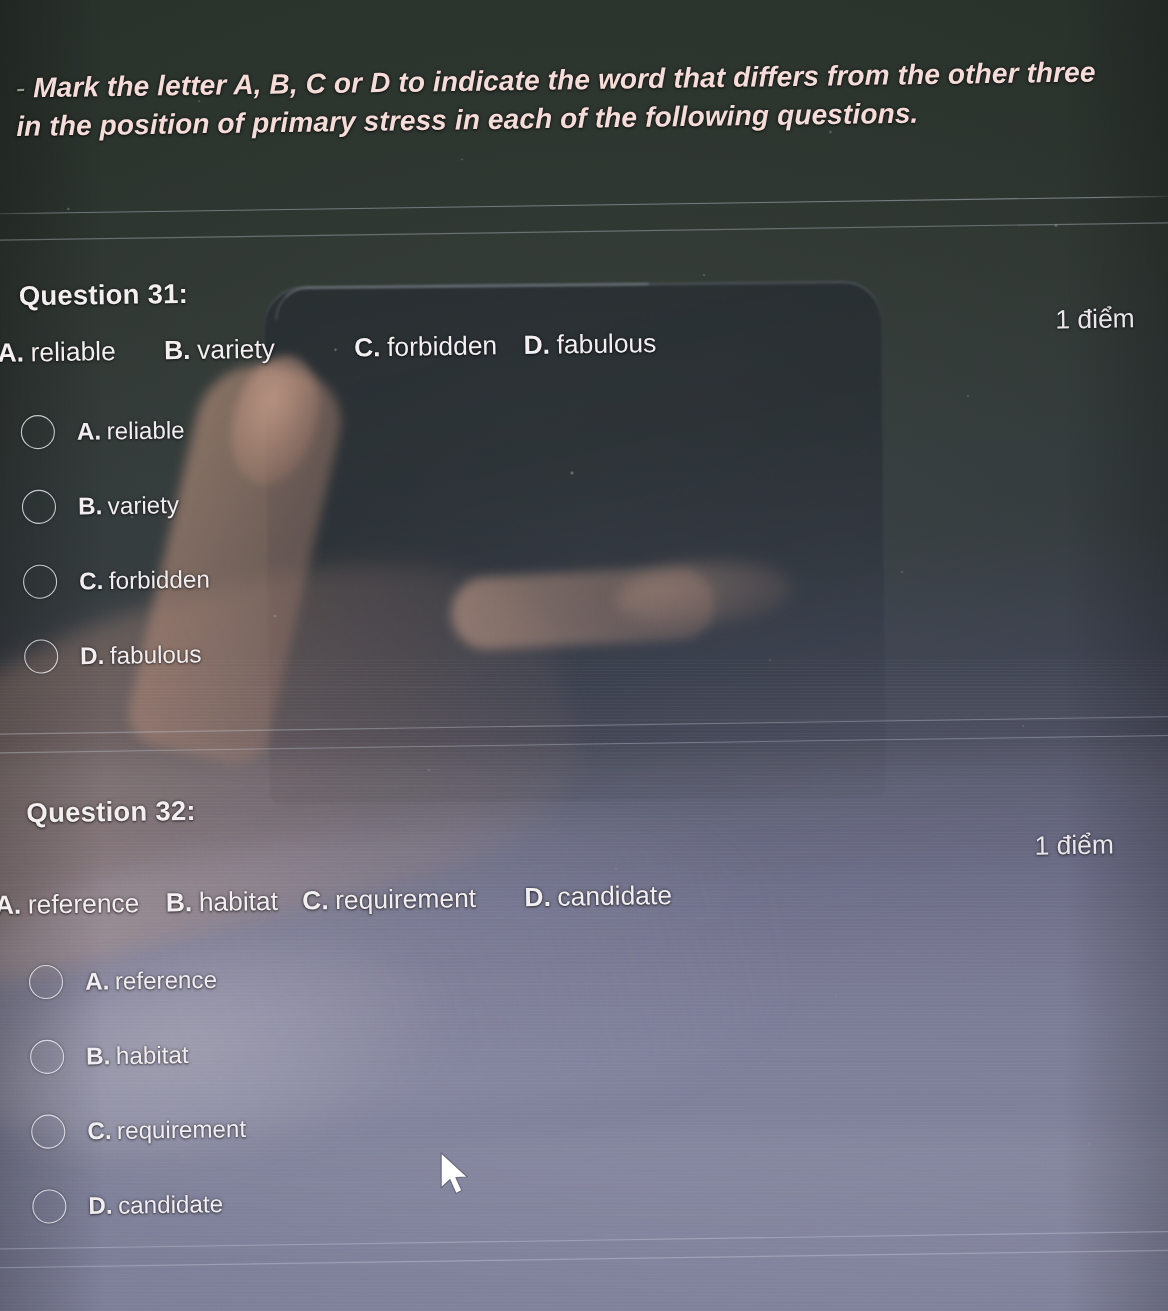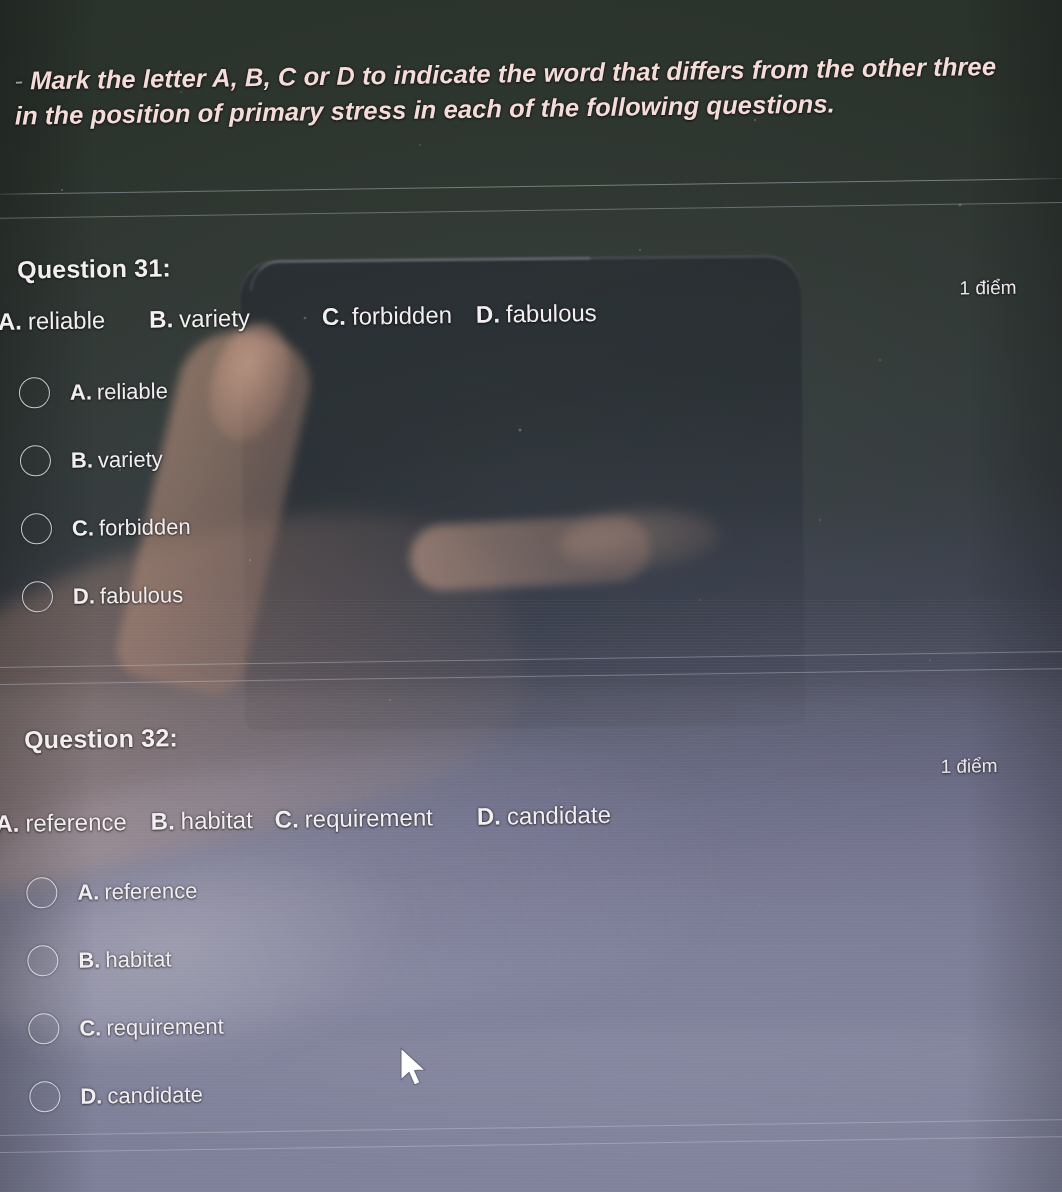--- a/index.html
+++ b/index.html
@@ -189,21 +189,21 @@
   #card-31{ top:210px; height:450px; }
   #card-32{ top:676px; height:452px; }
   #card-33{ top:1144px; height:120px; }
 
   .q-head{
     position:absolute; font-size:25px; font-weight:700; letter-spacing:.2px;
     color:#f3eef0;
     text-shadow:0 0 3px rgba(0,0,0,.6), 0 1px 2px rgba(0,0,0,.45);
   }
   .q-points{
-    position:absolute; font-size:19px; font-weight:400;
+    position:absolute; font-size:24px; font-weight:400;
     color:#eae6ea;
     text-shadow:0 0 3px rgba(0,0,0,.55), 0 1px 2px rgba(0,0,0,.4);
   }
   .q-inline{
     position:absolute; display:flex; align-items:baseline;
     font-size:24px; color:#f3eef0; white-space:nowrap;
     text-shadow:0 0 3px rgba(0,0,0,.6), 0 1px 2px rgba(0,0,0,.45);
   }
   .q-inline .opt{ display:inline-flex; align-items:baseline; }
   .q-inline .ltr{ font-weight:700; margin-right:6px; }

